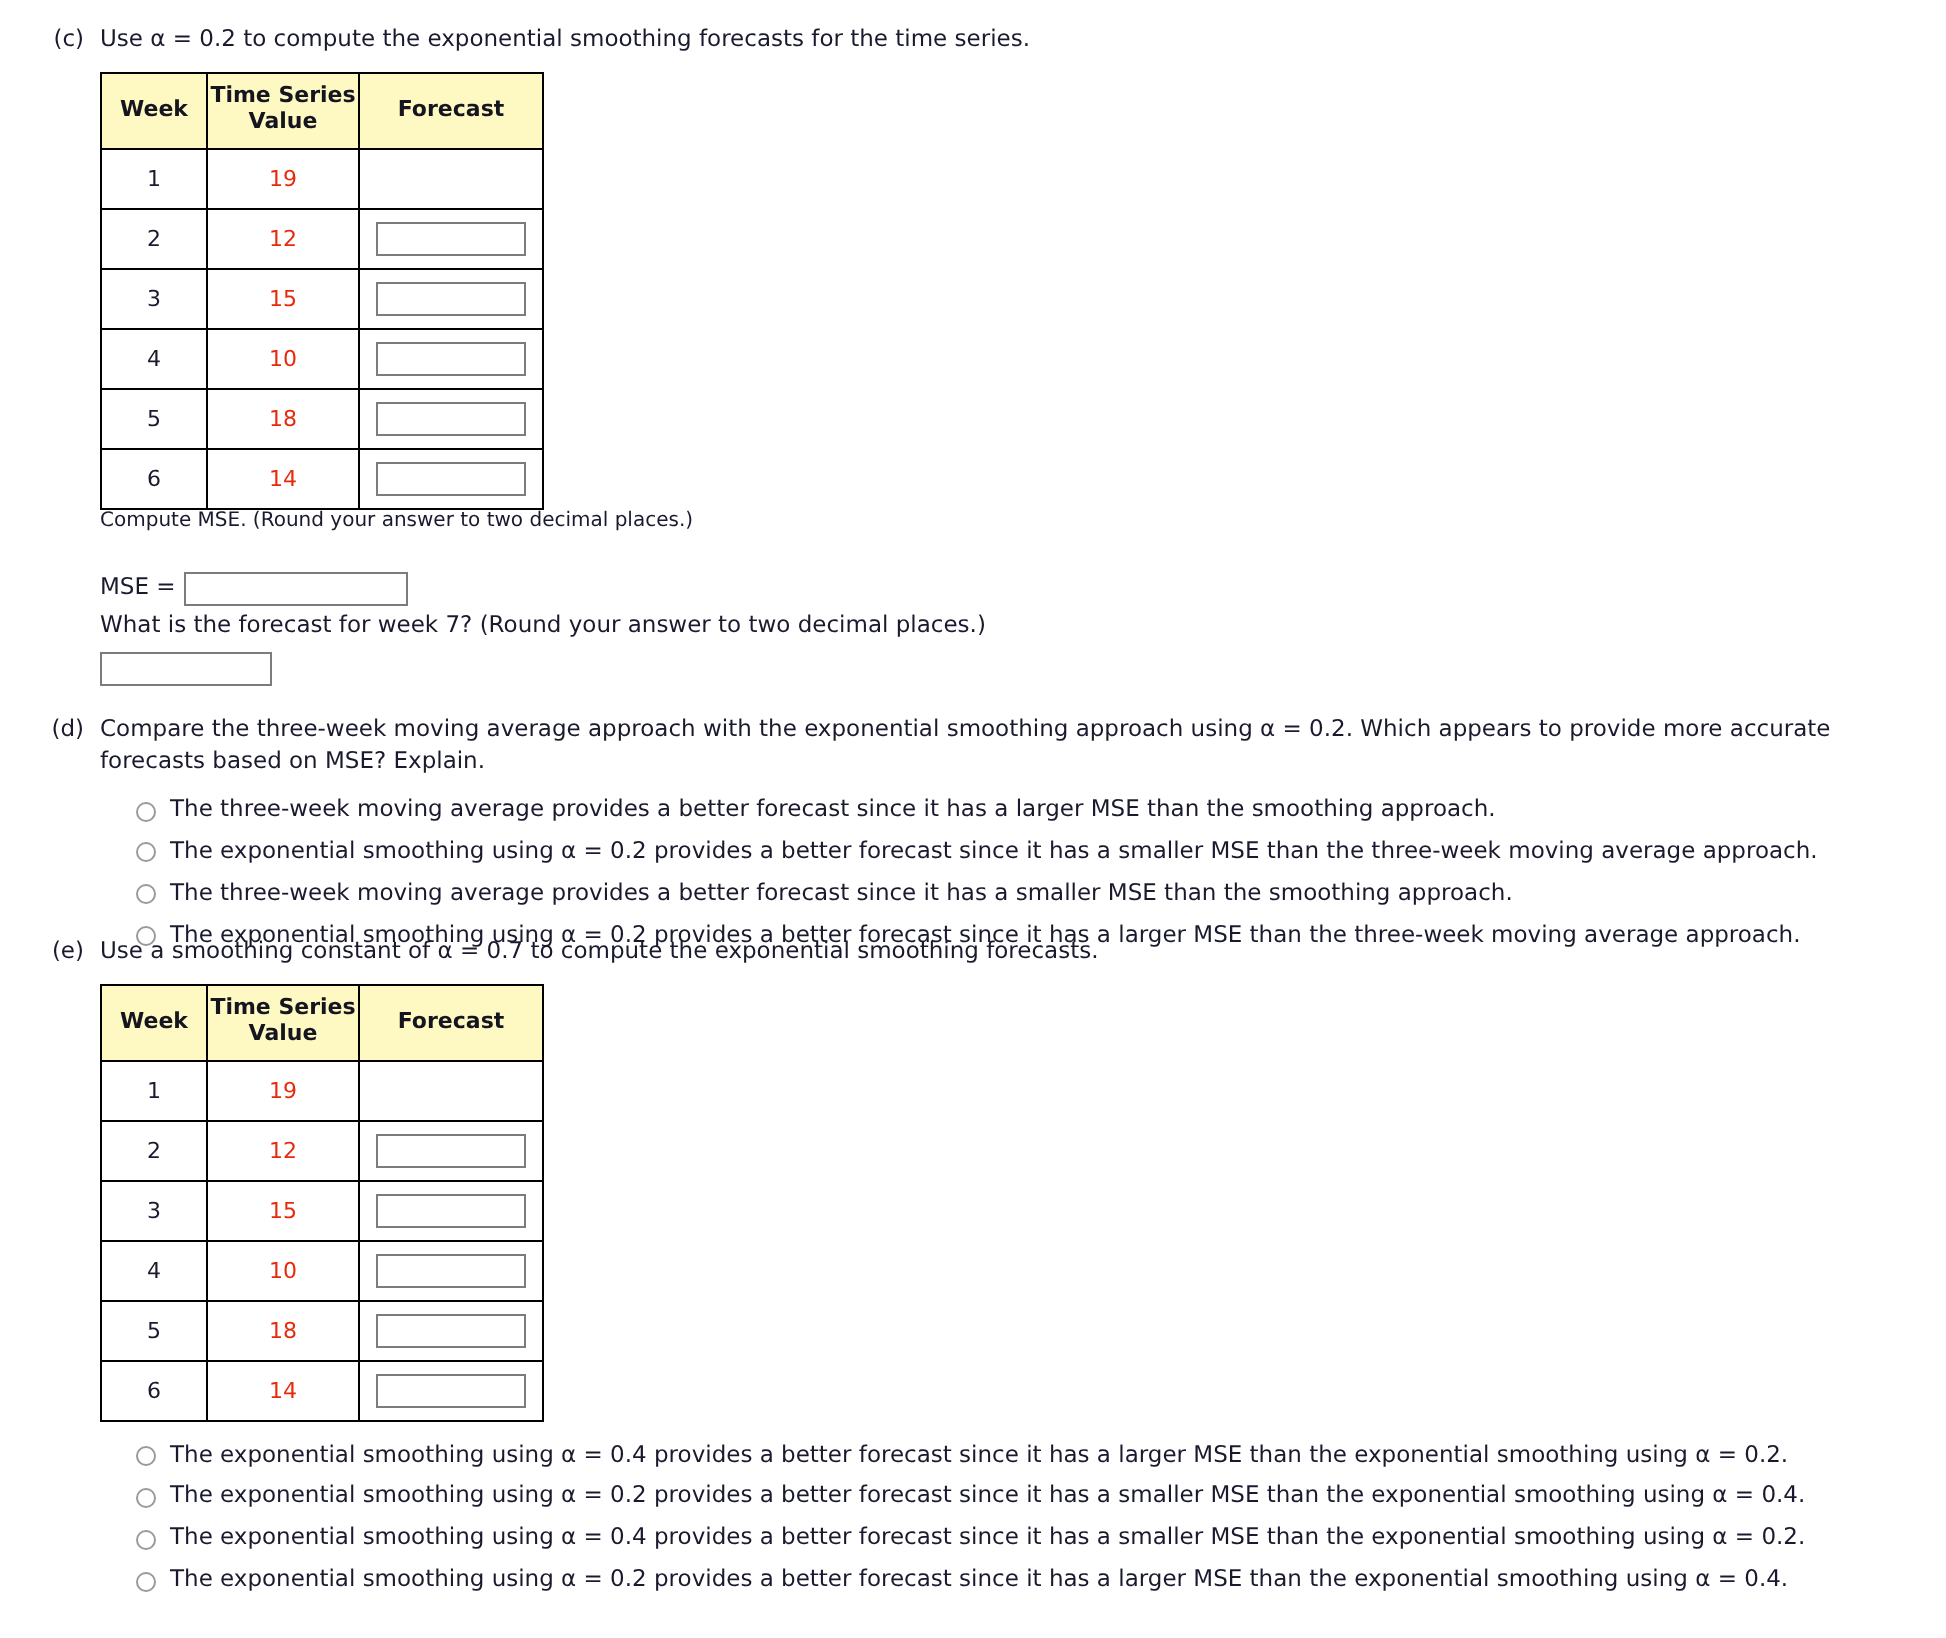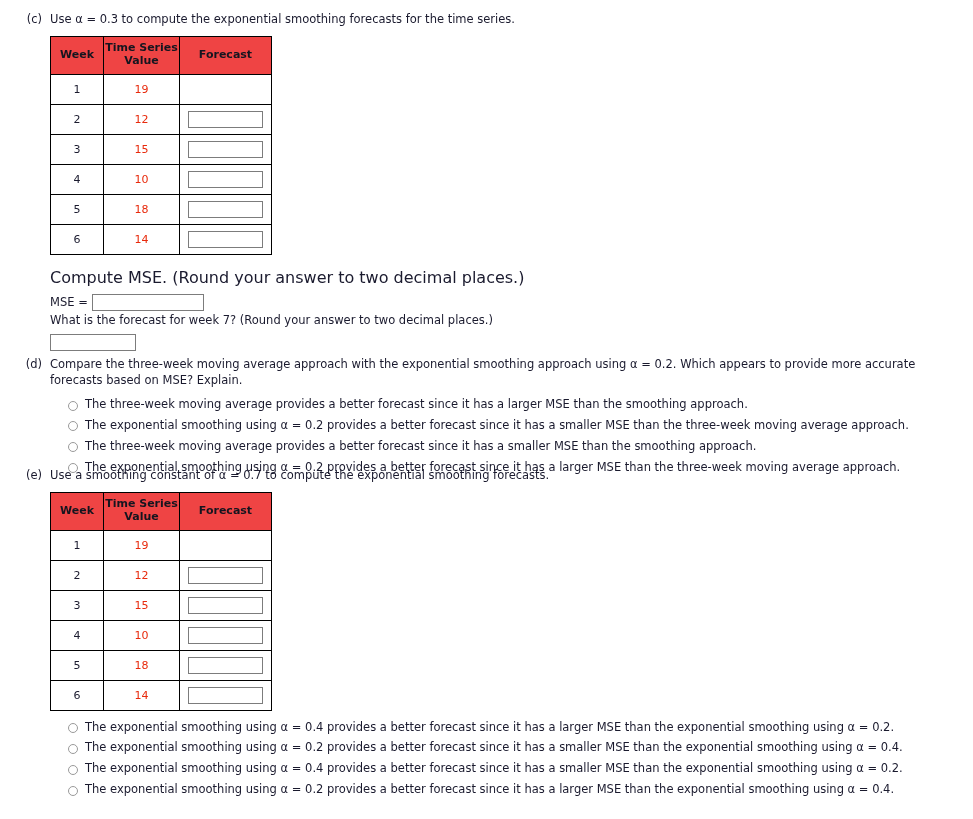--- a/index.html
+++ b/index.html
@@ -36,21 +36,21 @@
     margin-top: 8px;
     background: #fff;
   }
   .fc-table th, .fc-table td {
     border: 1.3px solid #000;
     text-align: center;
     vertical-align: middle;
     padding: 0;
   }
   .fc-table th {
-    background: #ef4444;
+    background: #fef9c3;
     color: #15151f;
     font-weight: bold;
     font-size: 11px;
     height: 38px;
     line-height: 1.18;
   }
   .col-week { width: 53px; }
   .col-tsv  { width: 76px; }
   .col-fc   { width: 92px; }
   .fc-table td { height: 30px; font-size: 11px; }
@@ -75,22 +75,22 @@
     width: 112px;
     height: 17px;
     vertical-align: middle;
   }
   .ansbox.wide {
     display: inline-block;
     width: 86px;
     height: 17px;
   }
 
-  .mse-line { margin-top: 13px; font-size: 16px; }
-  .mse-eq { margin-top: 7px; font-size: 11.5px; white-space: nowrap; }
+  .mse-line { font-size: 10px; }
+  .mse-eq { margin-top: 20px; font-size: 11.5px; white-space: nowrap; }
   .mse-eq .lbl { margin-right: 4px; }
   .wk7-line { margin-top: 2px; font-size: 11.5px; }
   .wk7-box-wrap { margin-top: 7px; }
 
   
   .options { margin-top: 6px; }
   .opt {
     display: flex; align-items: center;
     margin: 0 0 0 18px;
     padding: 3px 0;
@@ -117,21 +117,21 @@
 </style>
 </head>
 <body>
 
 <div class="page">
 
   <section class="part" id="part-c">
     <div class="part-row">
       <div class="part-label">(c)</div>
       <div class="part-body">
-        <div class="prompt">Use α = 0.3 to compute the exponential smoothing forecasts for the time series.</div>
+        <div class="prompt">Use α = 0.2 to compute the exponential smoothing forecasts for the time series.</div>
 
         <table class="fc-table">
           <thead>
             <tr>
               <th class="col-week">Week</th>
               <th class="col-tsv">
                 <div>Time Series</div>
                 <div>Value</div>
               </th>
               <th class="col-fc">Forecast</th>

